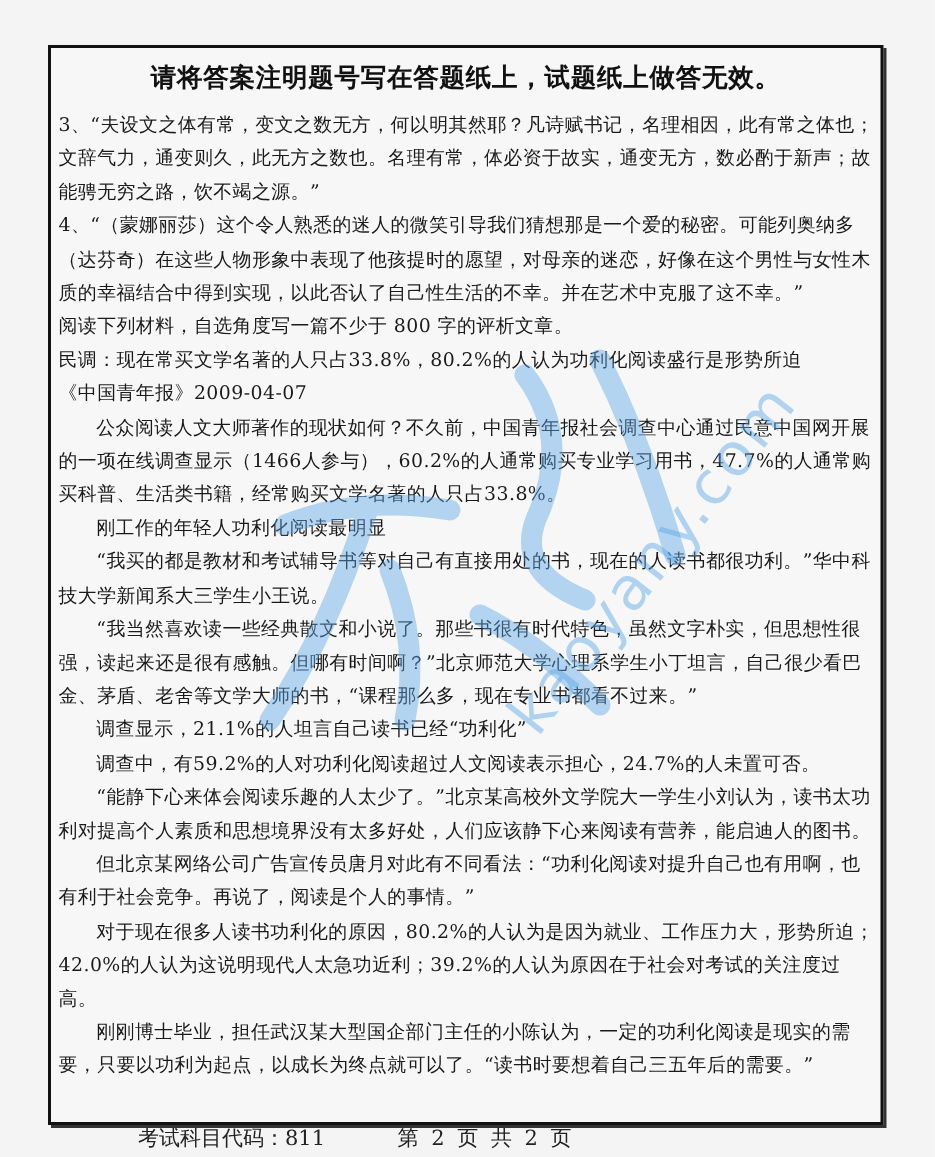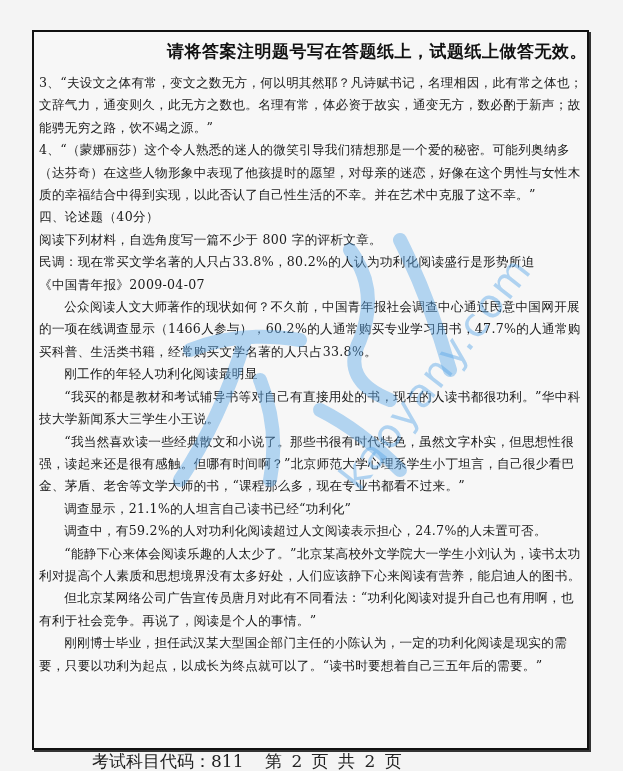--- a/index.html
+++ b/index.html
@@ -8,33 +8,33 @@
     background:#f4f4f4;
     font-family:"DejaVu Serif", "Liberation Serif", serif;
     color:#1a1a1a;
   }
   .page-box {
     position:absolute; left:32px; top:30px; width:557px; height:720px;
     border:2px solid #111; background:#f7f7f7; box-sizing:border-box;
     box-shadow: 2px 2px 0 #333;
   }
   .header {
-    position:absolute; left:0; right:0; top:8px; text-align:right;
+    position:absolute; left:0; right:0; top:8px; text-align:center;
     font-family:"DejaVu Sans", "Liberation Sans", sans-serif;
     font-weight:bold; font-size:17px; letter-spacing:0.5px; color:#111;
   }
   .content {
     position:absolute; left:5px; right:4px; top:40px;
     font-size:12.6px; line-height:22.4px; letter-spacing:0.3px;
   }
   .content p { margin:0; }
   .indent { text-indent:2em; }
   .footer {
     position:absolute; top:750px; left:0; width:623px; height:20px;
-    font-size:17px; color:#222;
+    font-size:14px; color:#222;
   }
   .footer .code { position:absolute; left:92px; top:0; }
   .footer .pg { position:absolute; left:265px; top:0; letter-spacing:2px;text-align:center; }
   .watermark {
     position:absolute; pointer-events:none; color:#5aa7e8; opacity:0.55;
   }
   .wm-cal {
     left:150px; top:230px; width:330px; height:260px;
   }
   .wm-url {
@@ -44,32 +44,32 @@
   }
 </style>
 </head>
 <body>
 
 <div class="page-box">
   <div class="header">请将答案注明题号写在答题纸上，试题纸上做答无效。</div>
   <div class="content">
     <p>3、“夫设文之体有常，变文之数无方，何以明其然耶？凡诗赋书记，名理相因，此有常之体也；文辞气力，通变则久，此无方之数也。名理有常，体必资于故实，通变无方，数必酌于新声；故能骋无穷之路，饮不竭之源。”</p>
     <p>4、“（蒙娜丽莎）这个令人熟悉的迷人的微笑引导我们猜想那是一个爱的秘密。可能列奥纳多（达芬奇）在这些人物形象中表现了他孩提时的愿望，对母亲的迷恋，好像在这个男性与女性木质的幸福结合中得到实现，以此否认了自己性生活的不幸。并在艺术中克服了这不幸。”</p>
-    <p>四、论述题（40分）</p>
     <p>阅读下列材料，自选角度写一篇不少于 800 字的评析文章。</p>
     <p>民调：现在常买文学名著的人只占33.8%，80.2%的人认为功利化阅读盛行是形势所迫</p>
     <p>《中国青年报》2009-04-07</p>
     <p class="indent">公众阅读人文大师著作的现状如何？不久前，中国青年报社会调查中心通过民意中国网开展的一项在线调查显示（1466人参与），60.2%的人通常购买专业学习用书，47.7%的人通常购买科普、生活类书籍，经常购买文学名著的人只占33.8%。</p>
     <p class="indent">刚工作的年轻人功利化阅读最明显</p>
     <p class="indent">“我买的都是教材和考试辅导书等对自己有直接用处的书，现在的人读书都很功利。”华中科技大学新闻系大三学生小王说。</p>
     <p class="indent">“我当然喜欢读一些经典散文和小说了。那些书很有时代特色，虽然文字朴实，但思想性很强，读起来还是很有感触。但哪有时间啊？”北京师范大学心理系学生小丁坦言，自己很少看巴金、茅盾、老舍等文学大师的书，“课程那么多，现在专业书都看不过来。”</p>
     <p class="indent">调查显示，21.1%的人坦言自己读书已经“功利化”</p>
     <p class="indent">调查中，有59.2%的人对功利化阅读超过人文阅读表示担心，24.7%的人未置可否。</p>
     <p class="indent">“能静下心来体会阅读乐趣的人太少了。”北京某高校外文学院大一学生小刘认为，读书太功利对提高个人素质和思想境界没有太多好处，人们应该静下心来阅读有营养，能启迪人的图书。</p>
     <p class="indent">但北京某网络公司广告宣传员唐月对此有不同看法：“功利化阅读对提升自己也有用啊，也有利于社会竞争。再说了，阅读是个人的事情。”</p>
+    <p class="indent">对于现在很多人读书功利化的原因，80.2%的人认为是因为就业、工作压力大，形势所迫；42.0%的人认为这说明现代人太急功近利；39.2%的人认为原因在于社会对考试的关注度过高。</p>
     <p class="indent">刚刚博士毕业，担任武汉某大型国企部门主任的小陈认为，一定的功利化阅读是现实的需要，只要以功利为起点，以成长为终点就可以了。“读书时要想着自己三五年后的需要。”</p>
   </div>
 </div>
 
 <svg class="watermark wm-cal" viewBox="0 0 330 260">
   <g fill="none" stroke="#5aa7e8" stroke-width="14" stroke-linecap="round" opacity="0.8">
     <path d="M40 120 Q90 100 150 110"></path>
     <path d="M95 110 Q70 190 30 250"></path>
     <path d="M110 150 Q130 200 120 250"></path>
     <path d="M200 20 Q230 60 210 110 Q190 150 240 170"></path>

